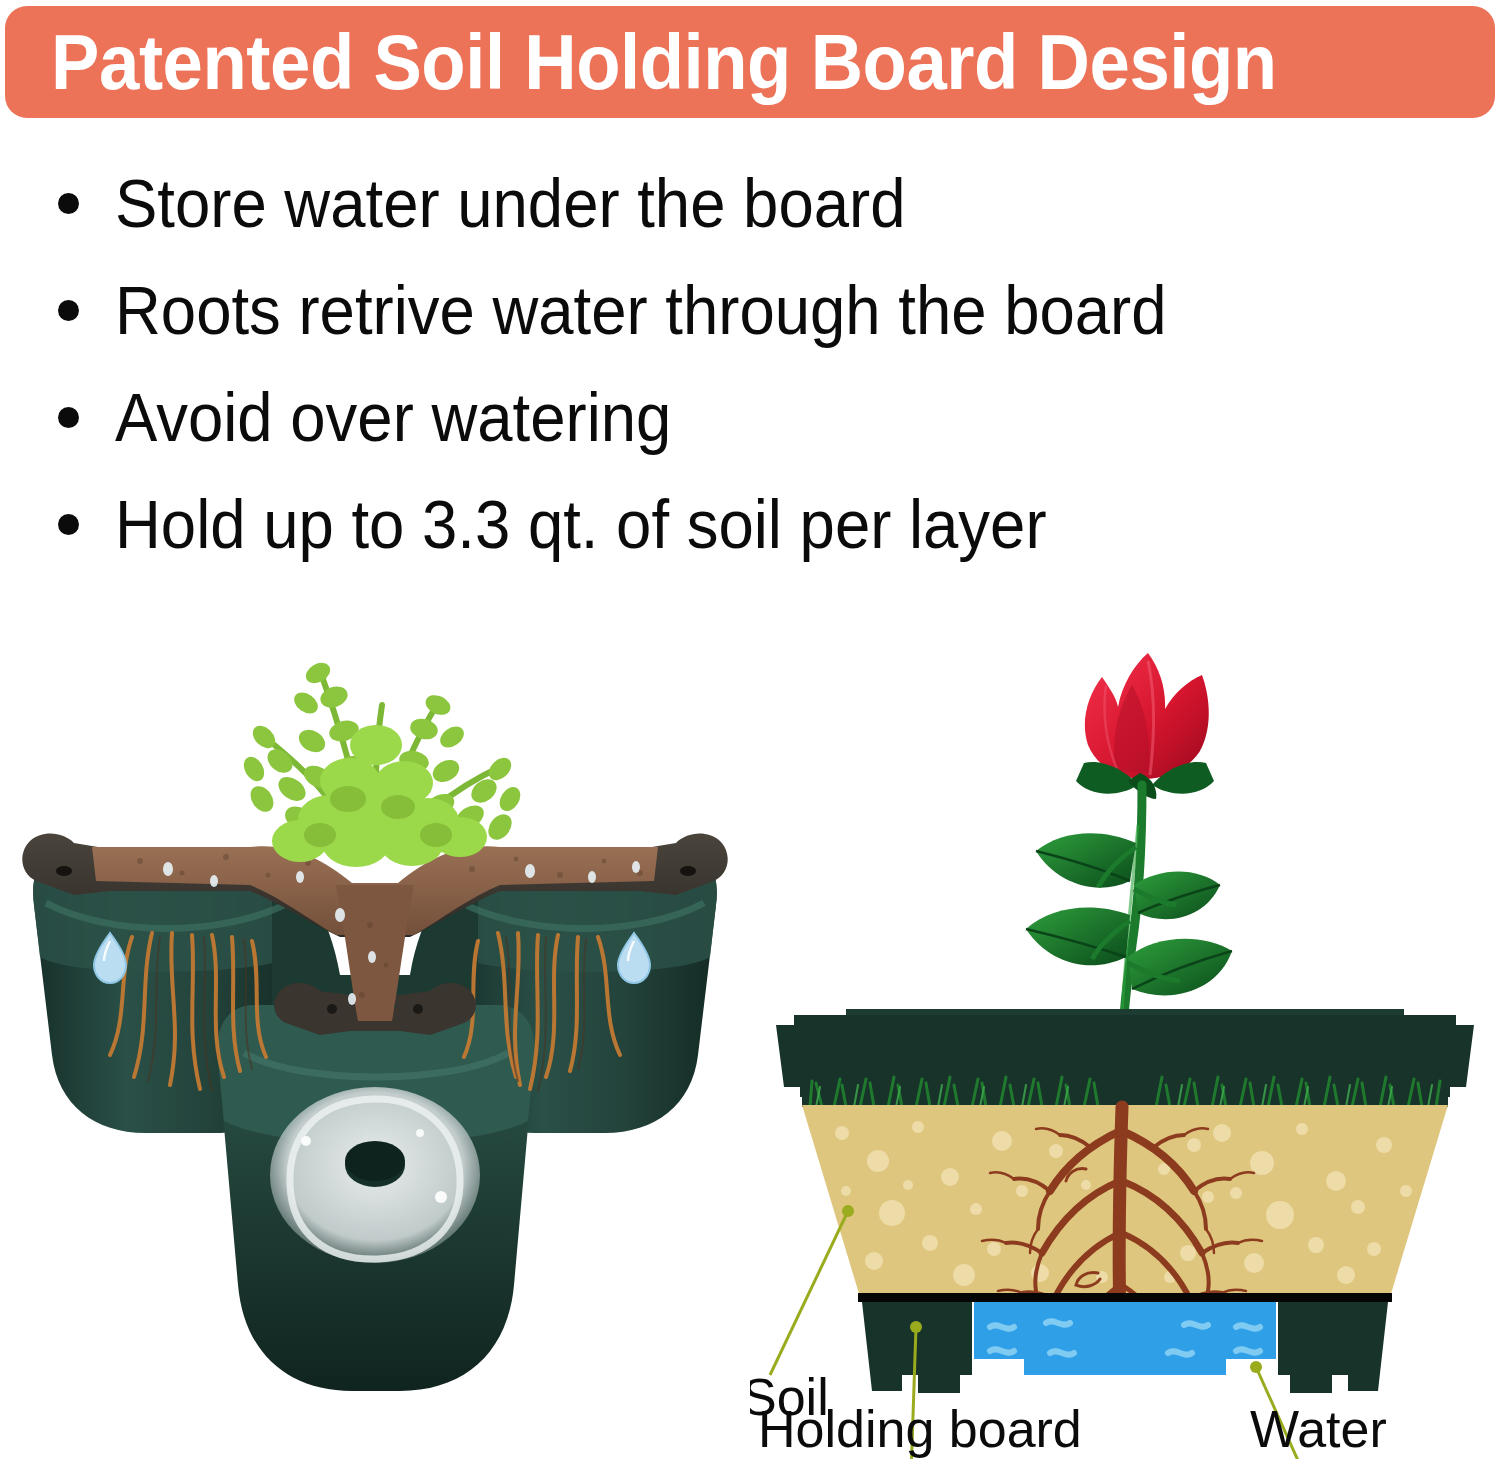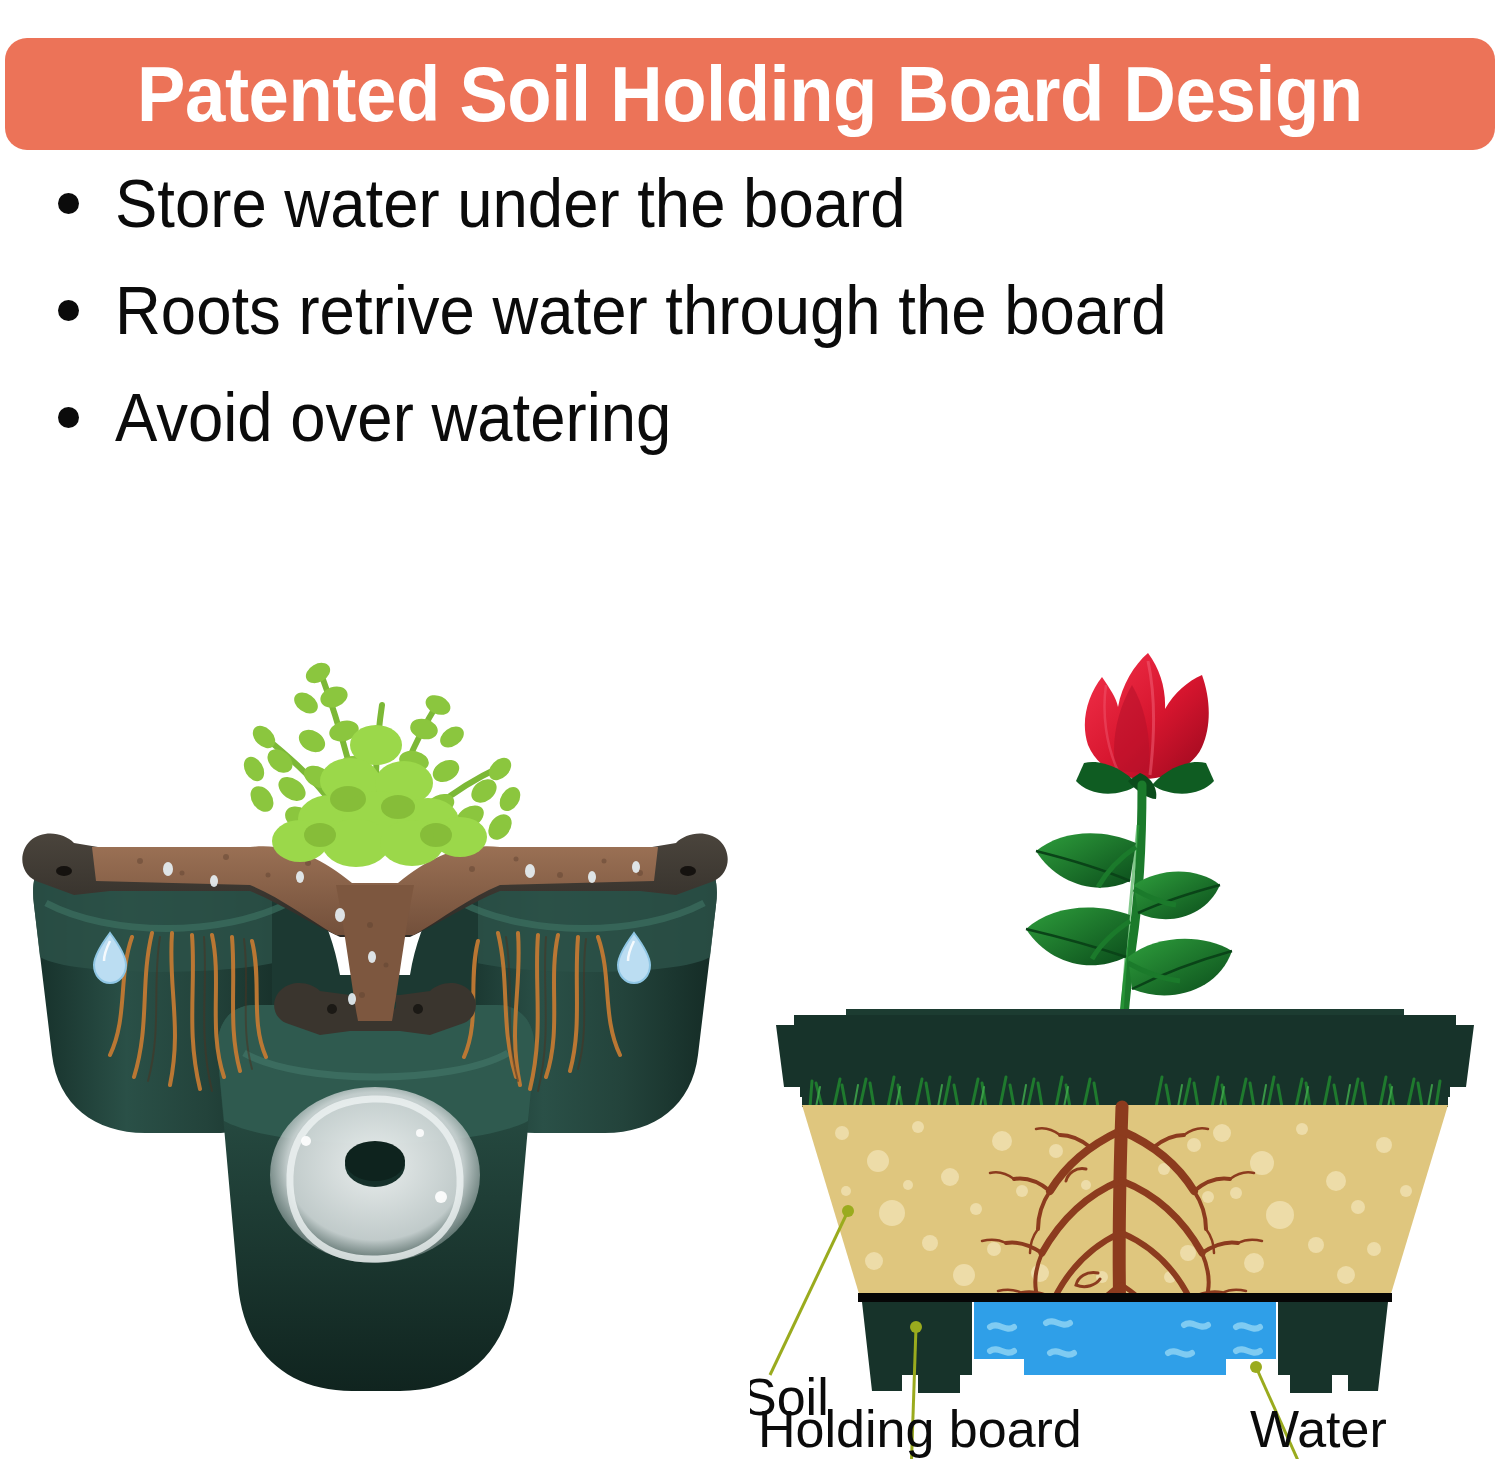--- a/index.html
+++ b/index.html
@@ -20,23 +20,21 @@
   #header-banner {
     position: absolute;
     left: 5px;
     top: 6px;
     width: 1490px;
     height: 112px;
     background: #EC7358;
     border-radius: 22px;
     display: flex;
     align-items: center;
-    justify-content: center;
     box-sizing: border-box;
-    margin-top: 32px;
   }
   #header-title {
     color: #ffffff;
     font-family: "Liberation Sans Narrow", "Liberation Sans", sans-serif;
     font-weight: 700;
     font-size: 78px;
     line-height: 80px;
     letter-spacing: -0.5px;
     transform: scaleX(0.93);
     transform-origin: center center;
@@ -108,20 +106,24 @@
     <span class="bullet-dot"></span>
     <span class="bullet-text">Store water under the board</span>
   </div>
   <div class="bullet-row">
     <span class="bullet-dot"></span>
     <span class="bullet-text">Roots retrive water through the board</span>
   </div>
   <div class="bullet-row">
     <span class="bullet-dot"></span>
     <span class="bullet-text">Avoid over watering</span>
+  </div>
+  <div class="bullet-row">
+    <span class="bullet-dot"></span>
+    <span class="bullet-text">Hold up to 3.3 qt. of soil per layer</span>
   </div>
 </div>
 
 <div id="figures">
 
   <div class="figure-panel" id="figure-left">
     <svg class="fig-svg" viewBox="0 0 750 874" xmlns="http://www.w3.org/2000/svg">
       <defs>
         <linearGradient id="potG" x1="0" y1="0" x2="1" y2="0">
           <stop offset="0%" stop-color="#16302A"></stop>

